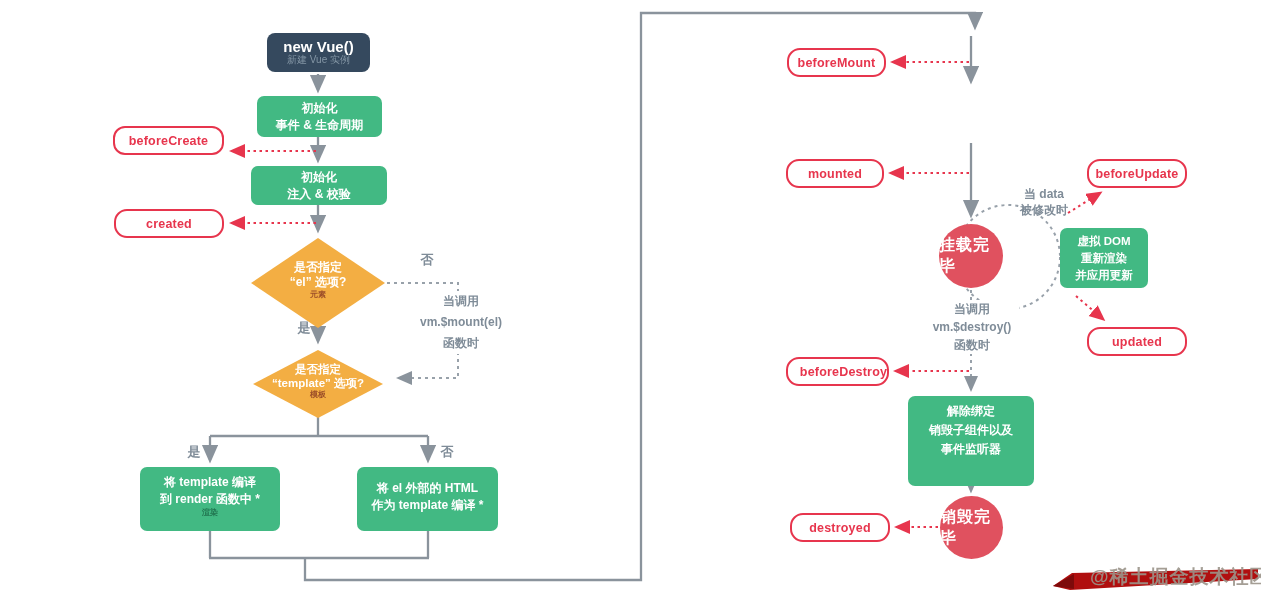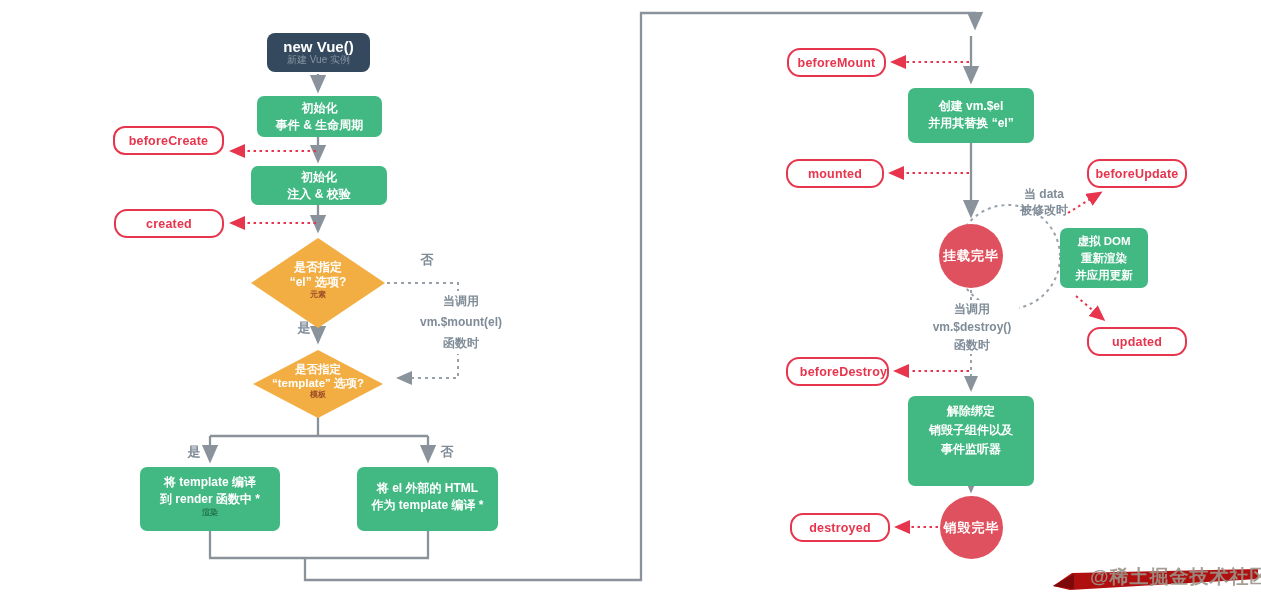--- a/index.html
+++ b/index.html
@@ -11,21 +11,21 @@
   #stage{position:relative;width:1261px;height:595px;background:#fff;overflow:hidden;}
   #wires{position:absolute;left:0;top:0;z-index:1;}
   .abs{position:absolute;z-index:2;box-sizing:border-box;}
   .gbox{background:var(--green);color:#fff;border-radius:7px;text-align:center;font-weight:bold;font-size:12px;line-height:17px;}
   .navybox{background:var(--navy);color:#fff;border-radius:8px;text-align:center;}
   .navybox .t{font-size:15px;font-weight:bold;line-height:17px;padding-top:5px;}
   .navybox .s{font-size:10px;color:#8496a5;line-height:10px;}
   .pill{background:#fff;border:2px solid var(--red);color:var(--red);border-radius:13px;
         display:flex;align-items:center;justify-content:center;font-weight:bold;font-size:12.5px;letter-spacing:.2px;}
   .circle{background:var(--circle-red);border-radius:50%;color:#fff;display:flex;align-items:center;justify-content:center;
-        font-weight:bold;font-size:13px;letter-spacing:1px;}
+        font-weight:bold;font-size:16px;letter-spacing:1px;}
   .diamond{background:var(--orange);clip-path:polygon(50% 0,100% 50%,50% 100%,0 50%);color:#fff;text-align:center;font-weight:bold;}
   .d1{font-size:12px;line-height:15px;padding-top:22px;}
   .d2{font-size:11.5px;line-height:14px;padding-top:12px;}
   .gnote{color:var(--gray-text);font-weight:bold;font-size:12px;text-align:center;}
   .gnote.big{font-size:13px;}
   .onwire{background:#fff;line-height:21px;}
   .tiny{font-size:8px;font-weight:bold;color:rgba(140,60,35,.85);line-height:9px;}
   .tinyg{font-size:8px;font-weight:bold;color:rgba(20,90,60,.75);line-height:9px;}
   .watermark{font-size:19px;font-weight:bold;color:#9b948a;letter-spacing:1px;opacity:.9;white-space:nowrap;}
 </style>
@@ -138,24 +138,20 @@
 
   <div class="abs gbox" style="left:357px;top:467px;width:141px;height:64px;padding-top:13px;">
     <div>将 el 外部的 HTML</div>
     <div>作为 template 编译 *</div>
   </div>
 
   <div class="abs pill" style="left:787px;top:48px;width:99px;height:29px;">
     <span>beforeMount</span>
   </div>
 
-  <div class="abs gbox" style="left:908px;top:88px;width:126px;height:55px;padding-top:10px;">
-    <div>创建 vm.$el</div>
-    <div>并用其替换 “el”</div>
-  </div>
 
   <div class="abs pill" style="left:786px;top:159px;width:98px;height:29px;">
     <span>mounted</span>
   </div>
 
   <div class="abs gnote" style="left:1008px;top:186px;width:72px;line-height:16px;">
     <div>当 data</div>
     <div>被修改时</div>
   </div>
 

